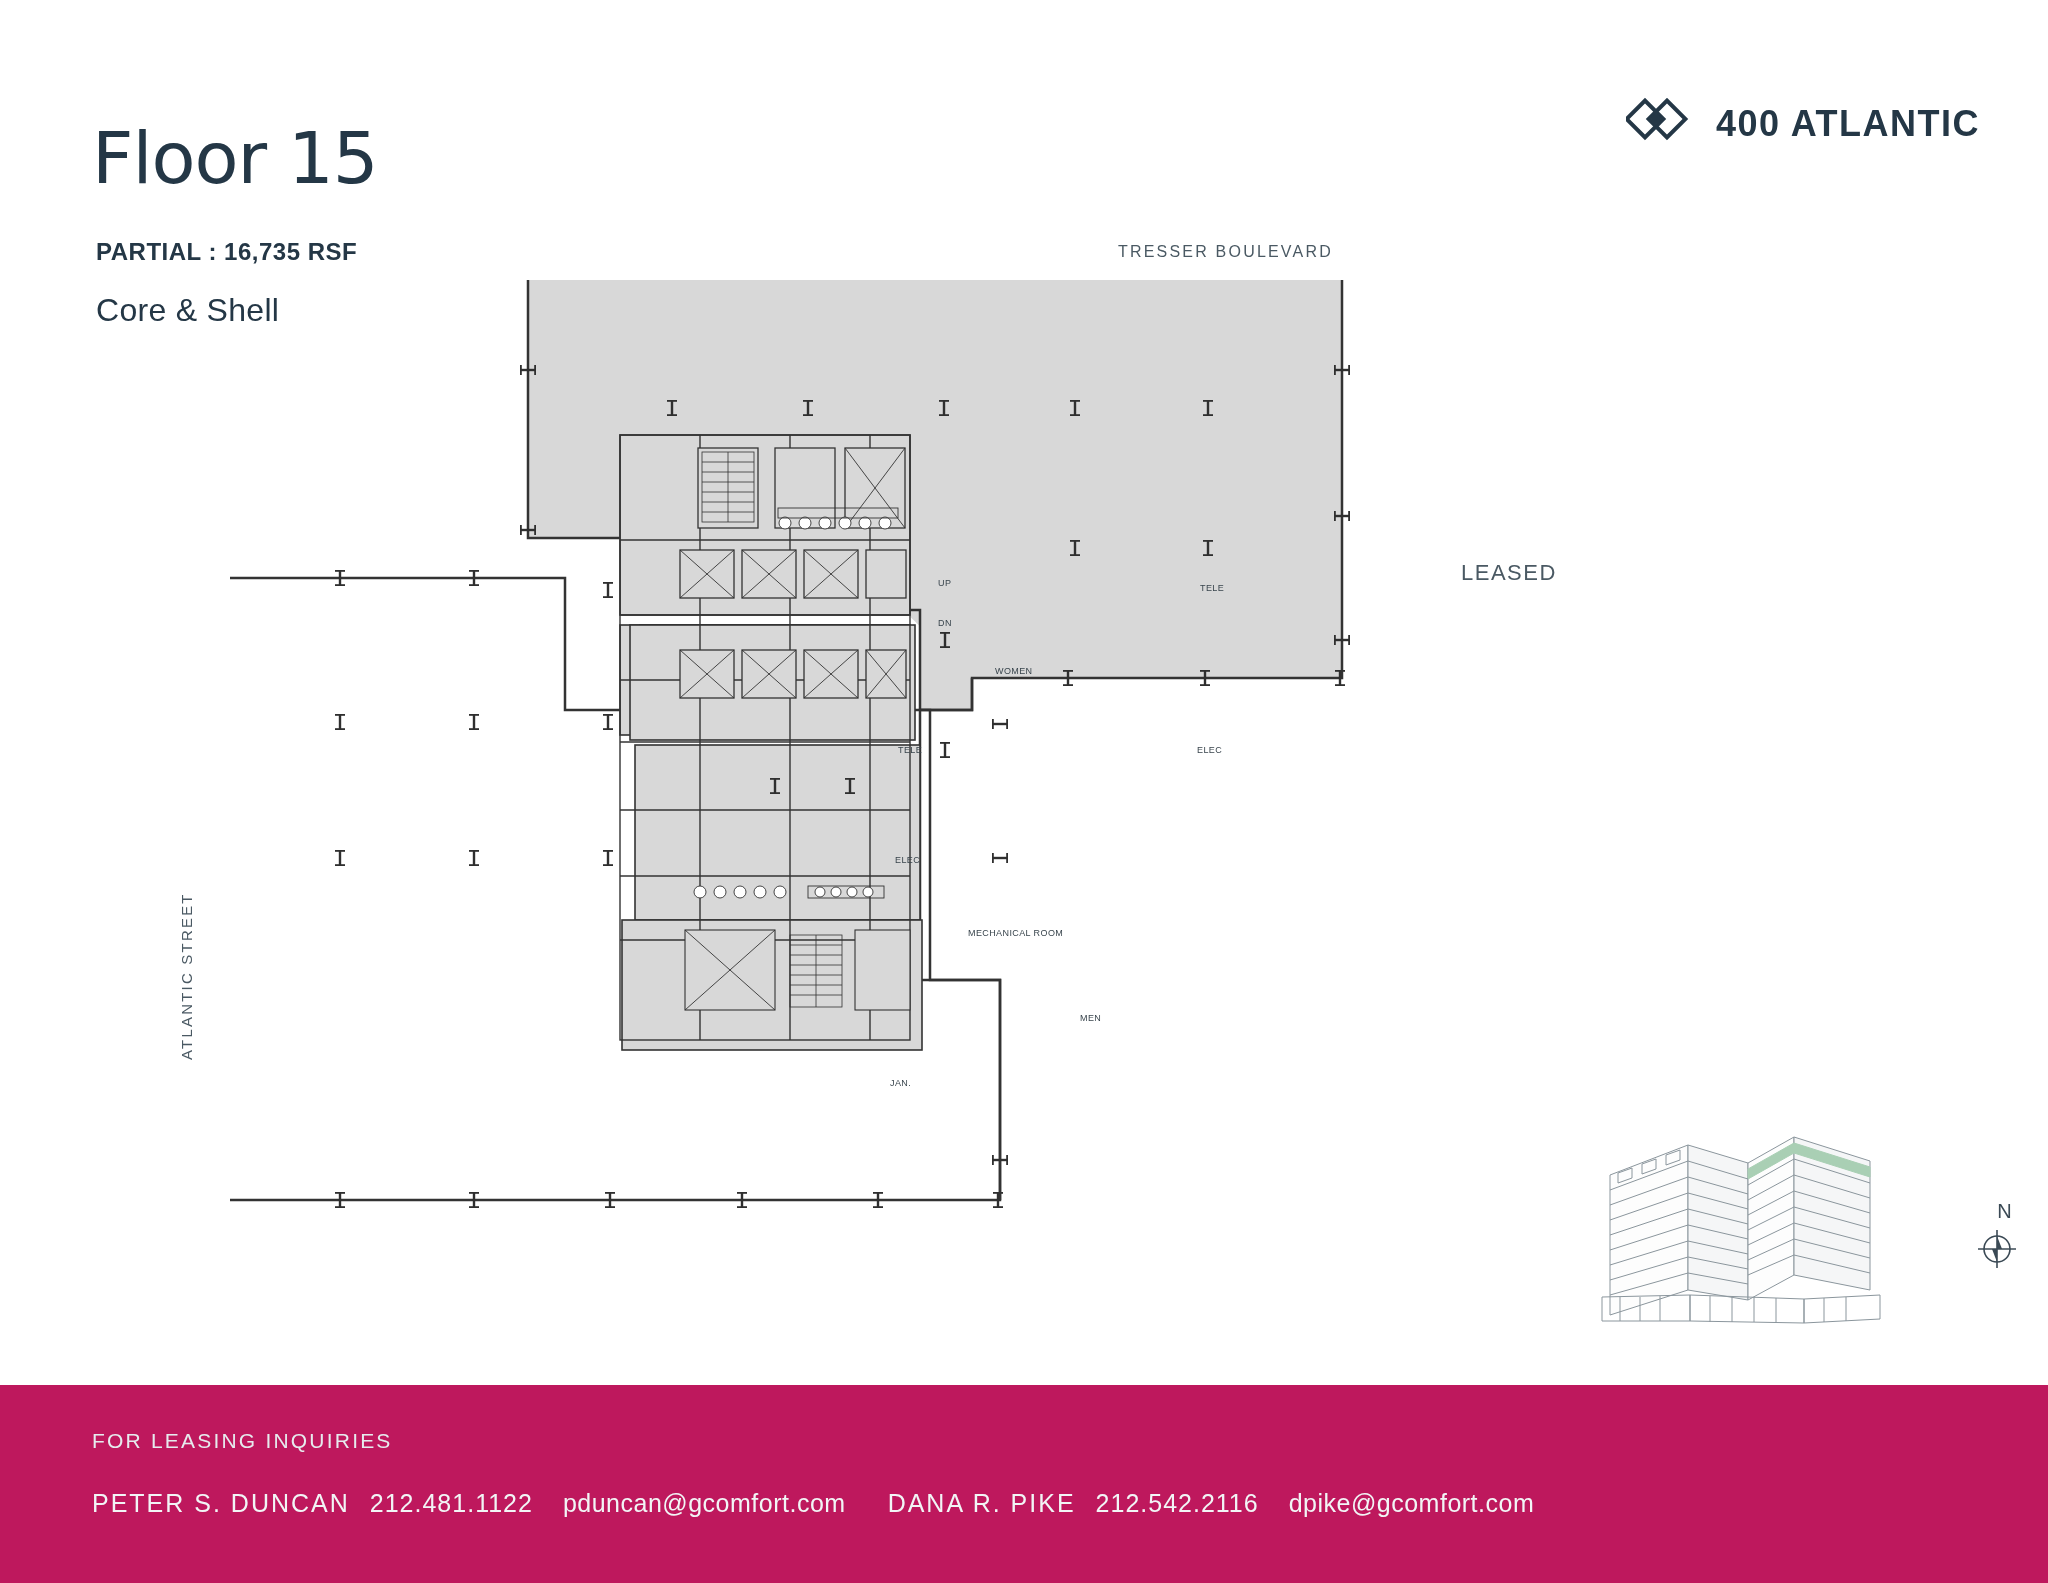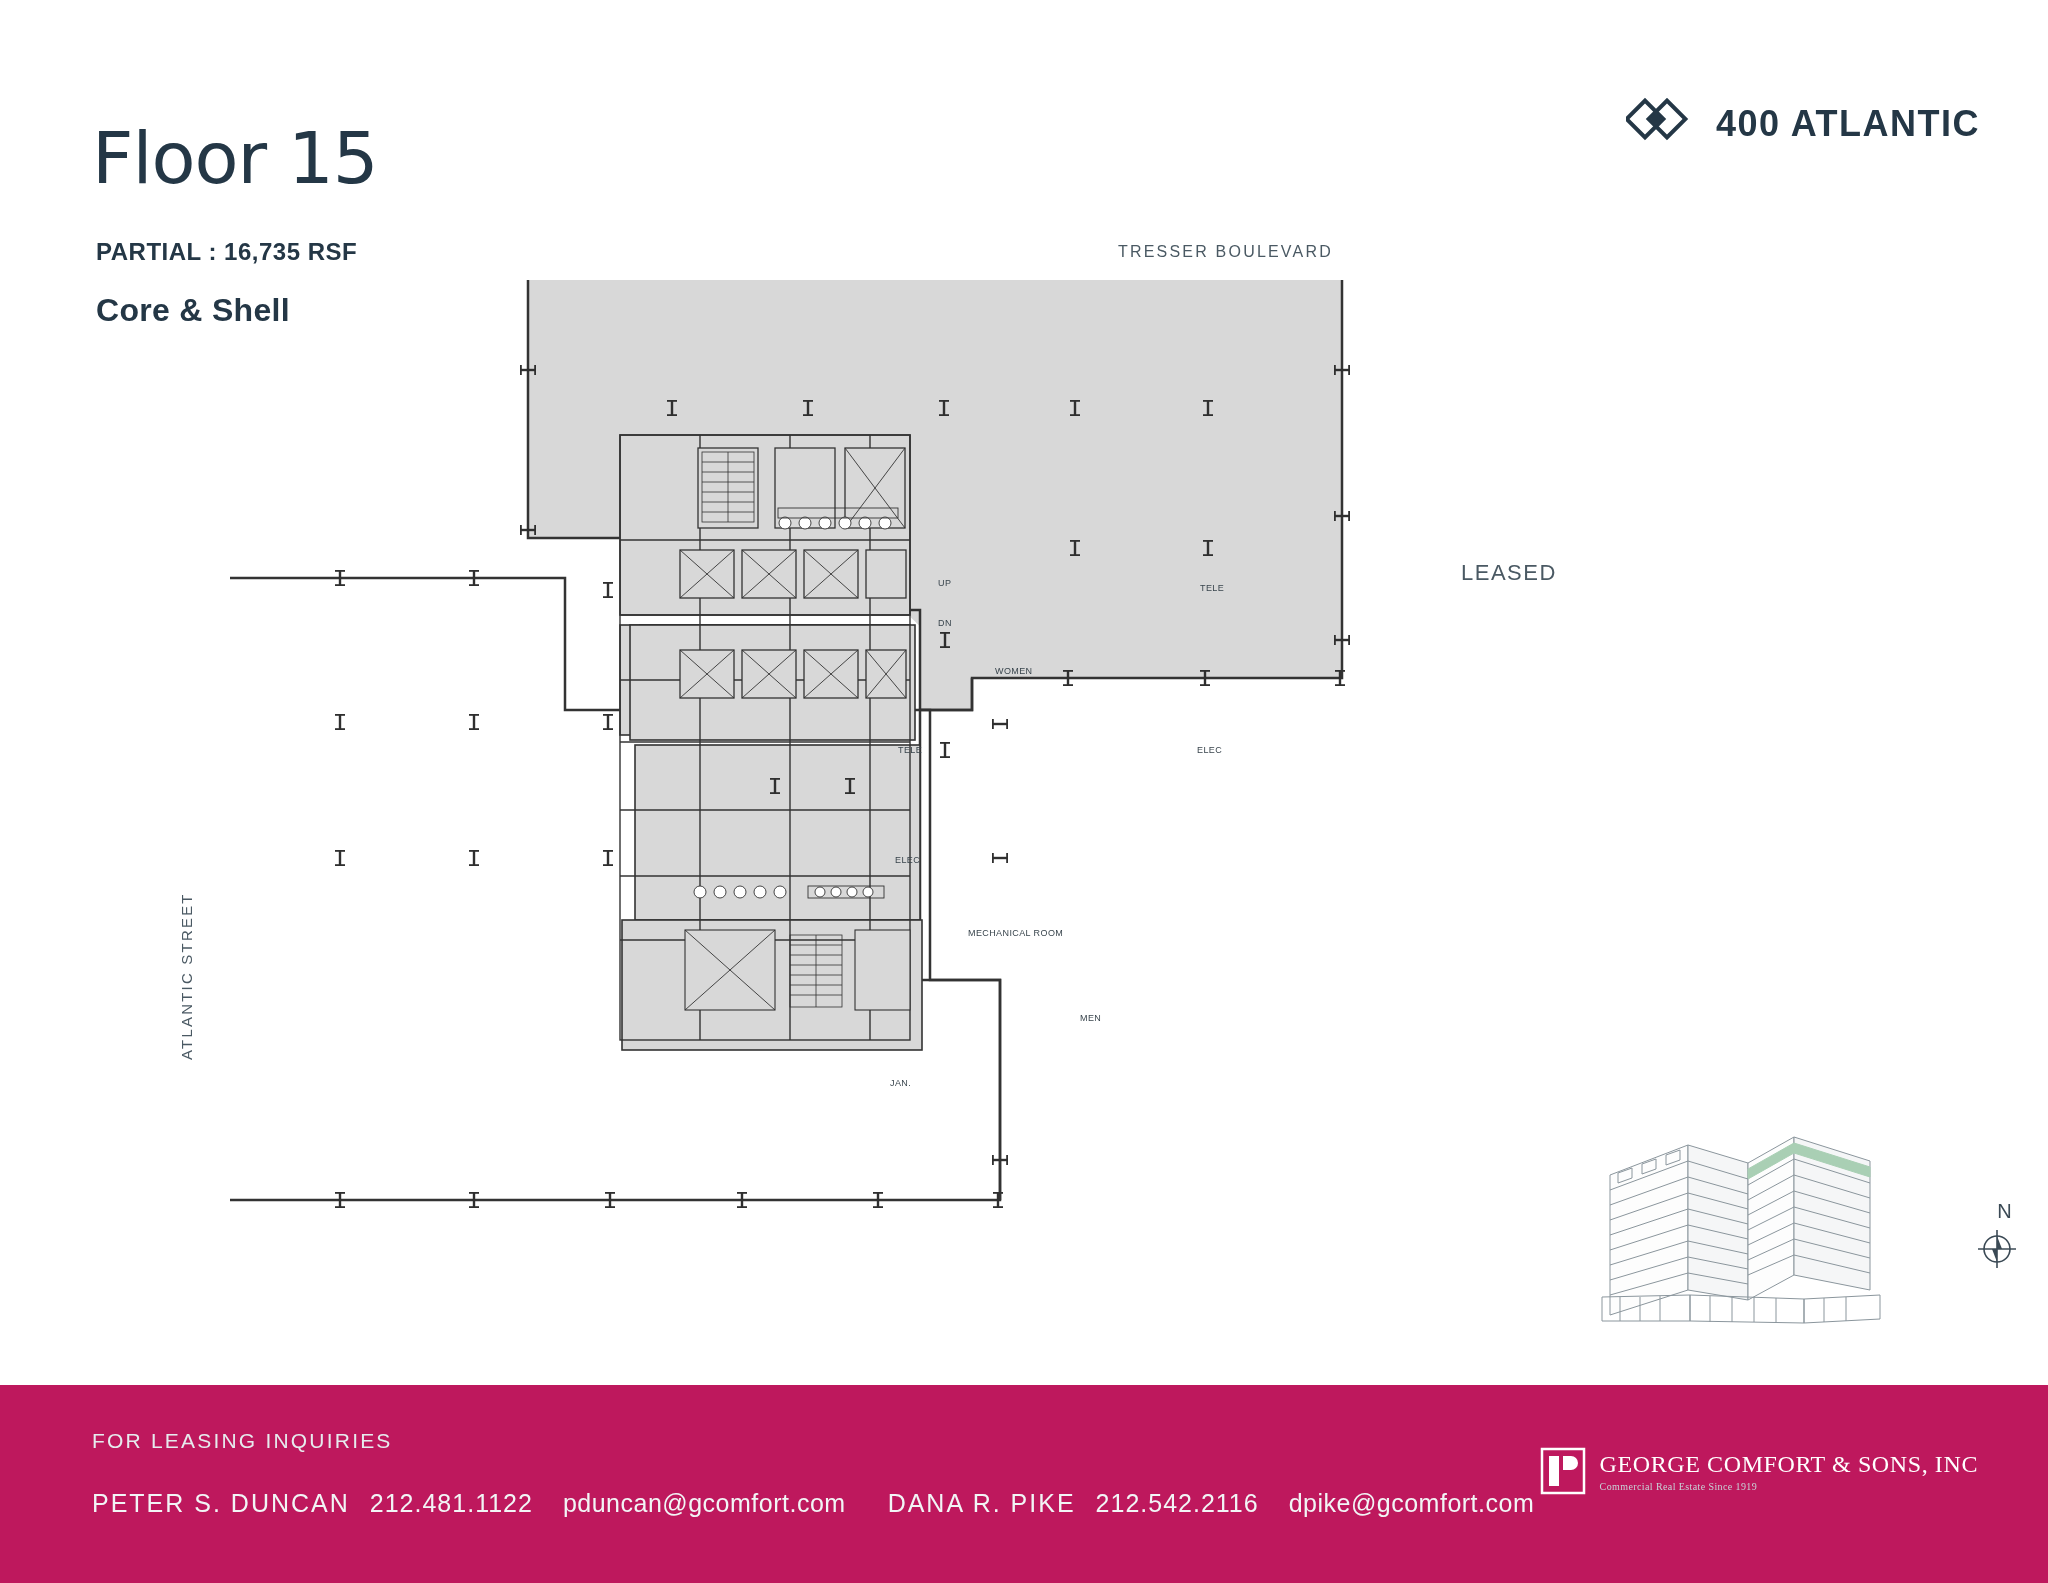--- a/index.html
+++ b/index.html
@@ -36,21 +36,21 @@
     font-size: 24px;
     font-weight: bold;
     letter-spacing: 0.5px;
     color: #243746;
   }
   #core-shell-line {
     position: absolute;
     left: 96px;
     top: 292px;
     font-size: 32px;
-    font-weight: bold;
+    font-weight: normal;
     letter-spacing: 0.3px;
     color: #243746;
   }
 
   
   #brand {
     position: absolute;
     right: 68px;
     top: 96px;
     display: flex;
@@ -548,26 +548,13 @@
   <div id="footer-contacts">
     <span class="contact-name">PETER S. DUNCAN</span>
     <span class="contact-phone">212.481.1122</span>
     <span class="contact-email">pduncan@gcomfort.com</span>
     <span class="contact-gap"></span>
     <span class="contact-name">DANA R. PIKE</span>
     <span class="contact-phone">212.542.2116</span>
     <span class="contact-email">dpike@gcomfort.com</span>
   </div>
 
-  <div id="gcs-logo">
-    <span>
-      <svg width="46" height="48" viewBox="0 0 46 48">
-        <rect x="2" y="2" width="42" height="44" fill="none" stroke="#ffffff" stroke-width="2.5"></rect>
-        <rect x="9" y="9" width="10" height="30" fill="#ffffff"></rect>
-        <path d="M23,9 h8 a7,7 0 0 1 0,14 h-8 z" fill="#ffffff"></path>
-      </svg>
-    </span>
-    <span>
-      <div id="gcs-name">GEORGE COMFORT &amp; SONS, INC</div>
-      <div id="gcs-tag">Commercial Real Estate Since 1919</div>
-    </span>
-  </div>
 </div>
 
 </body></html>

